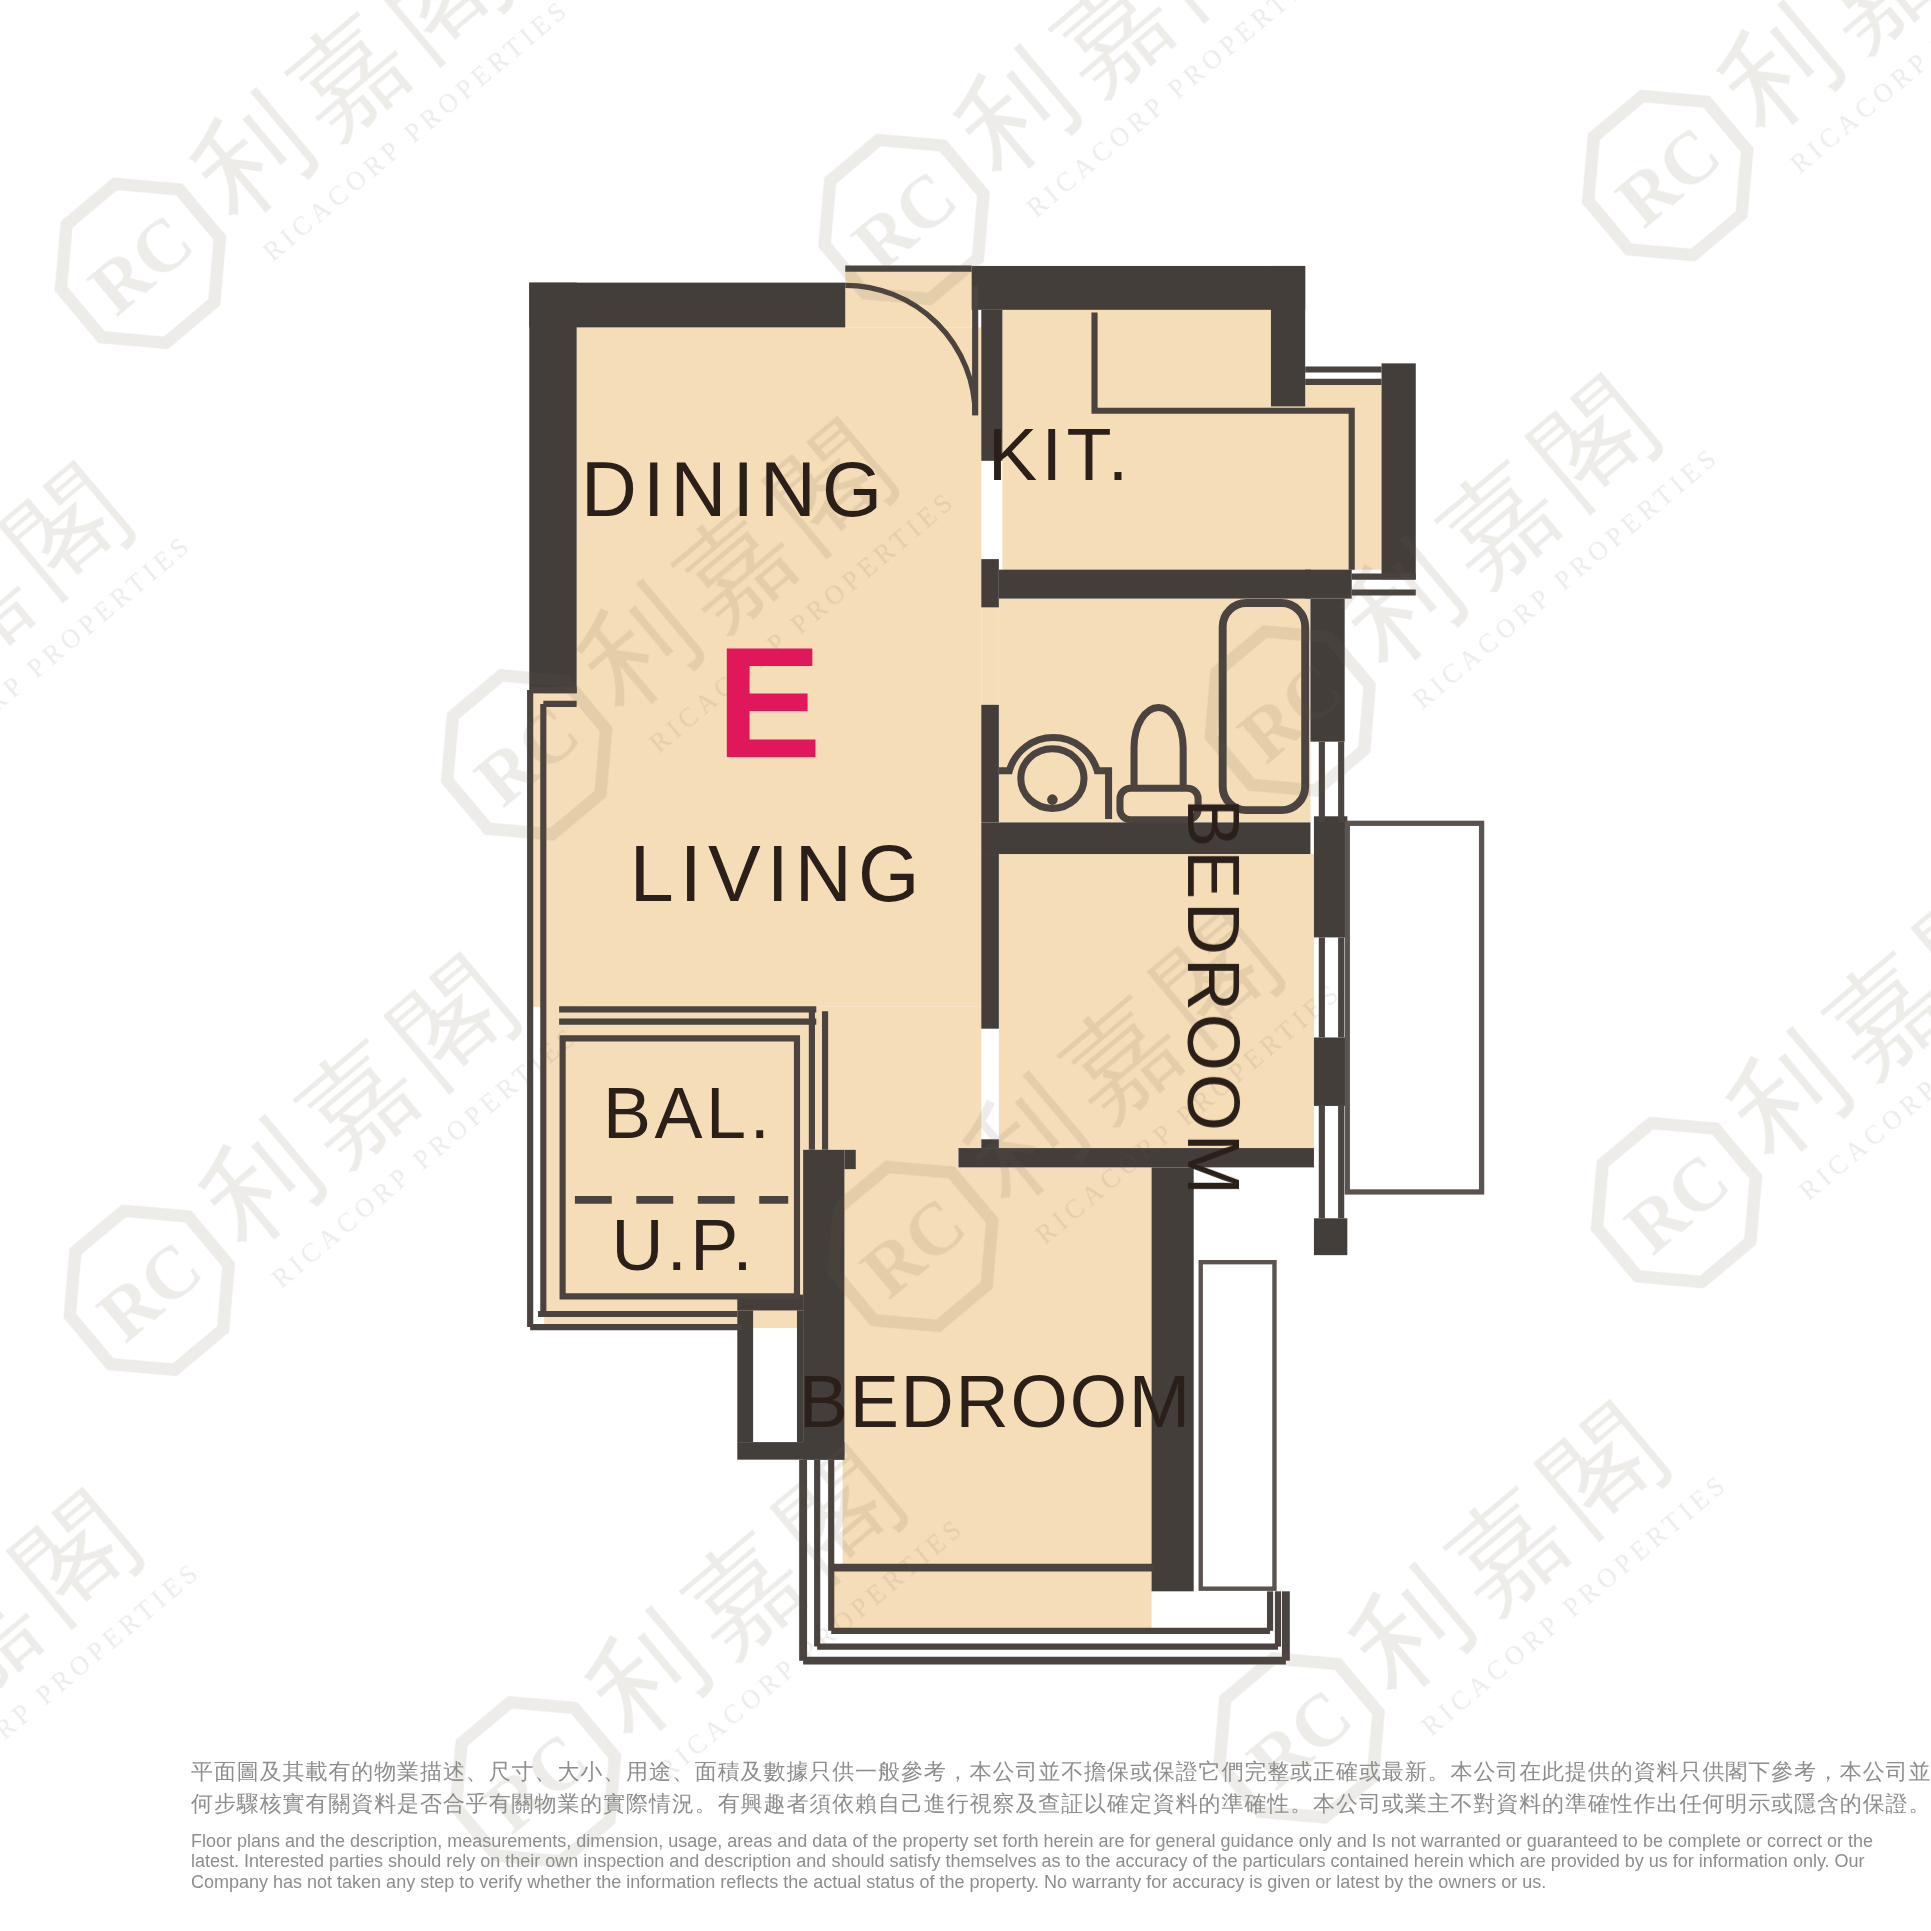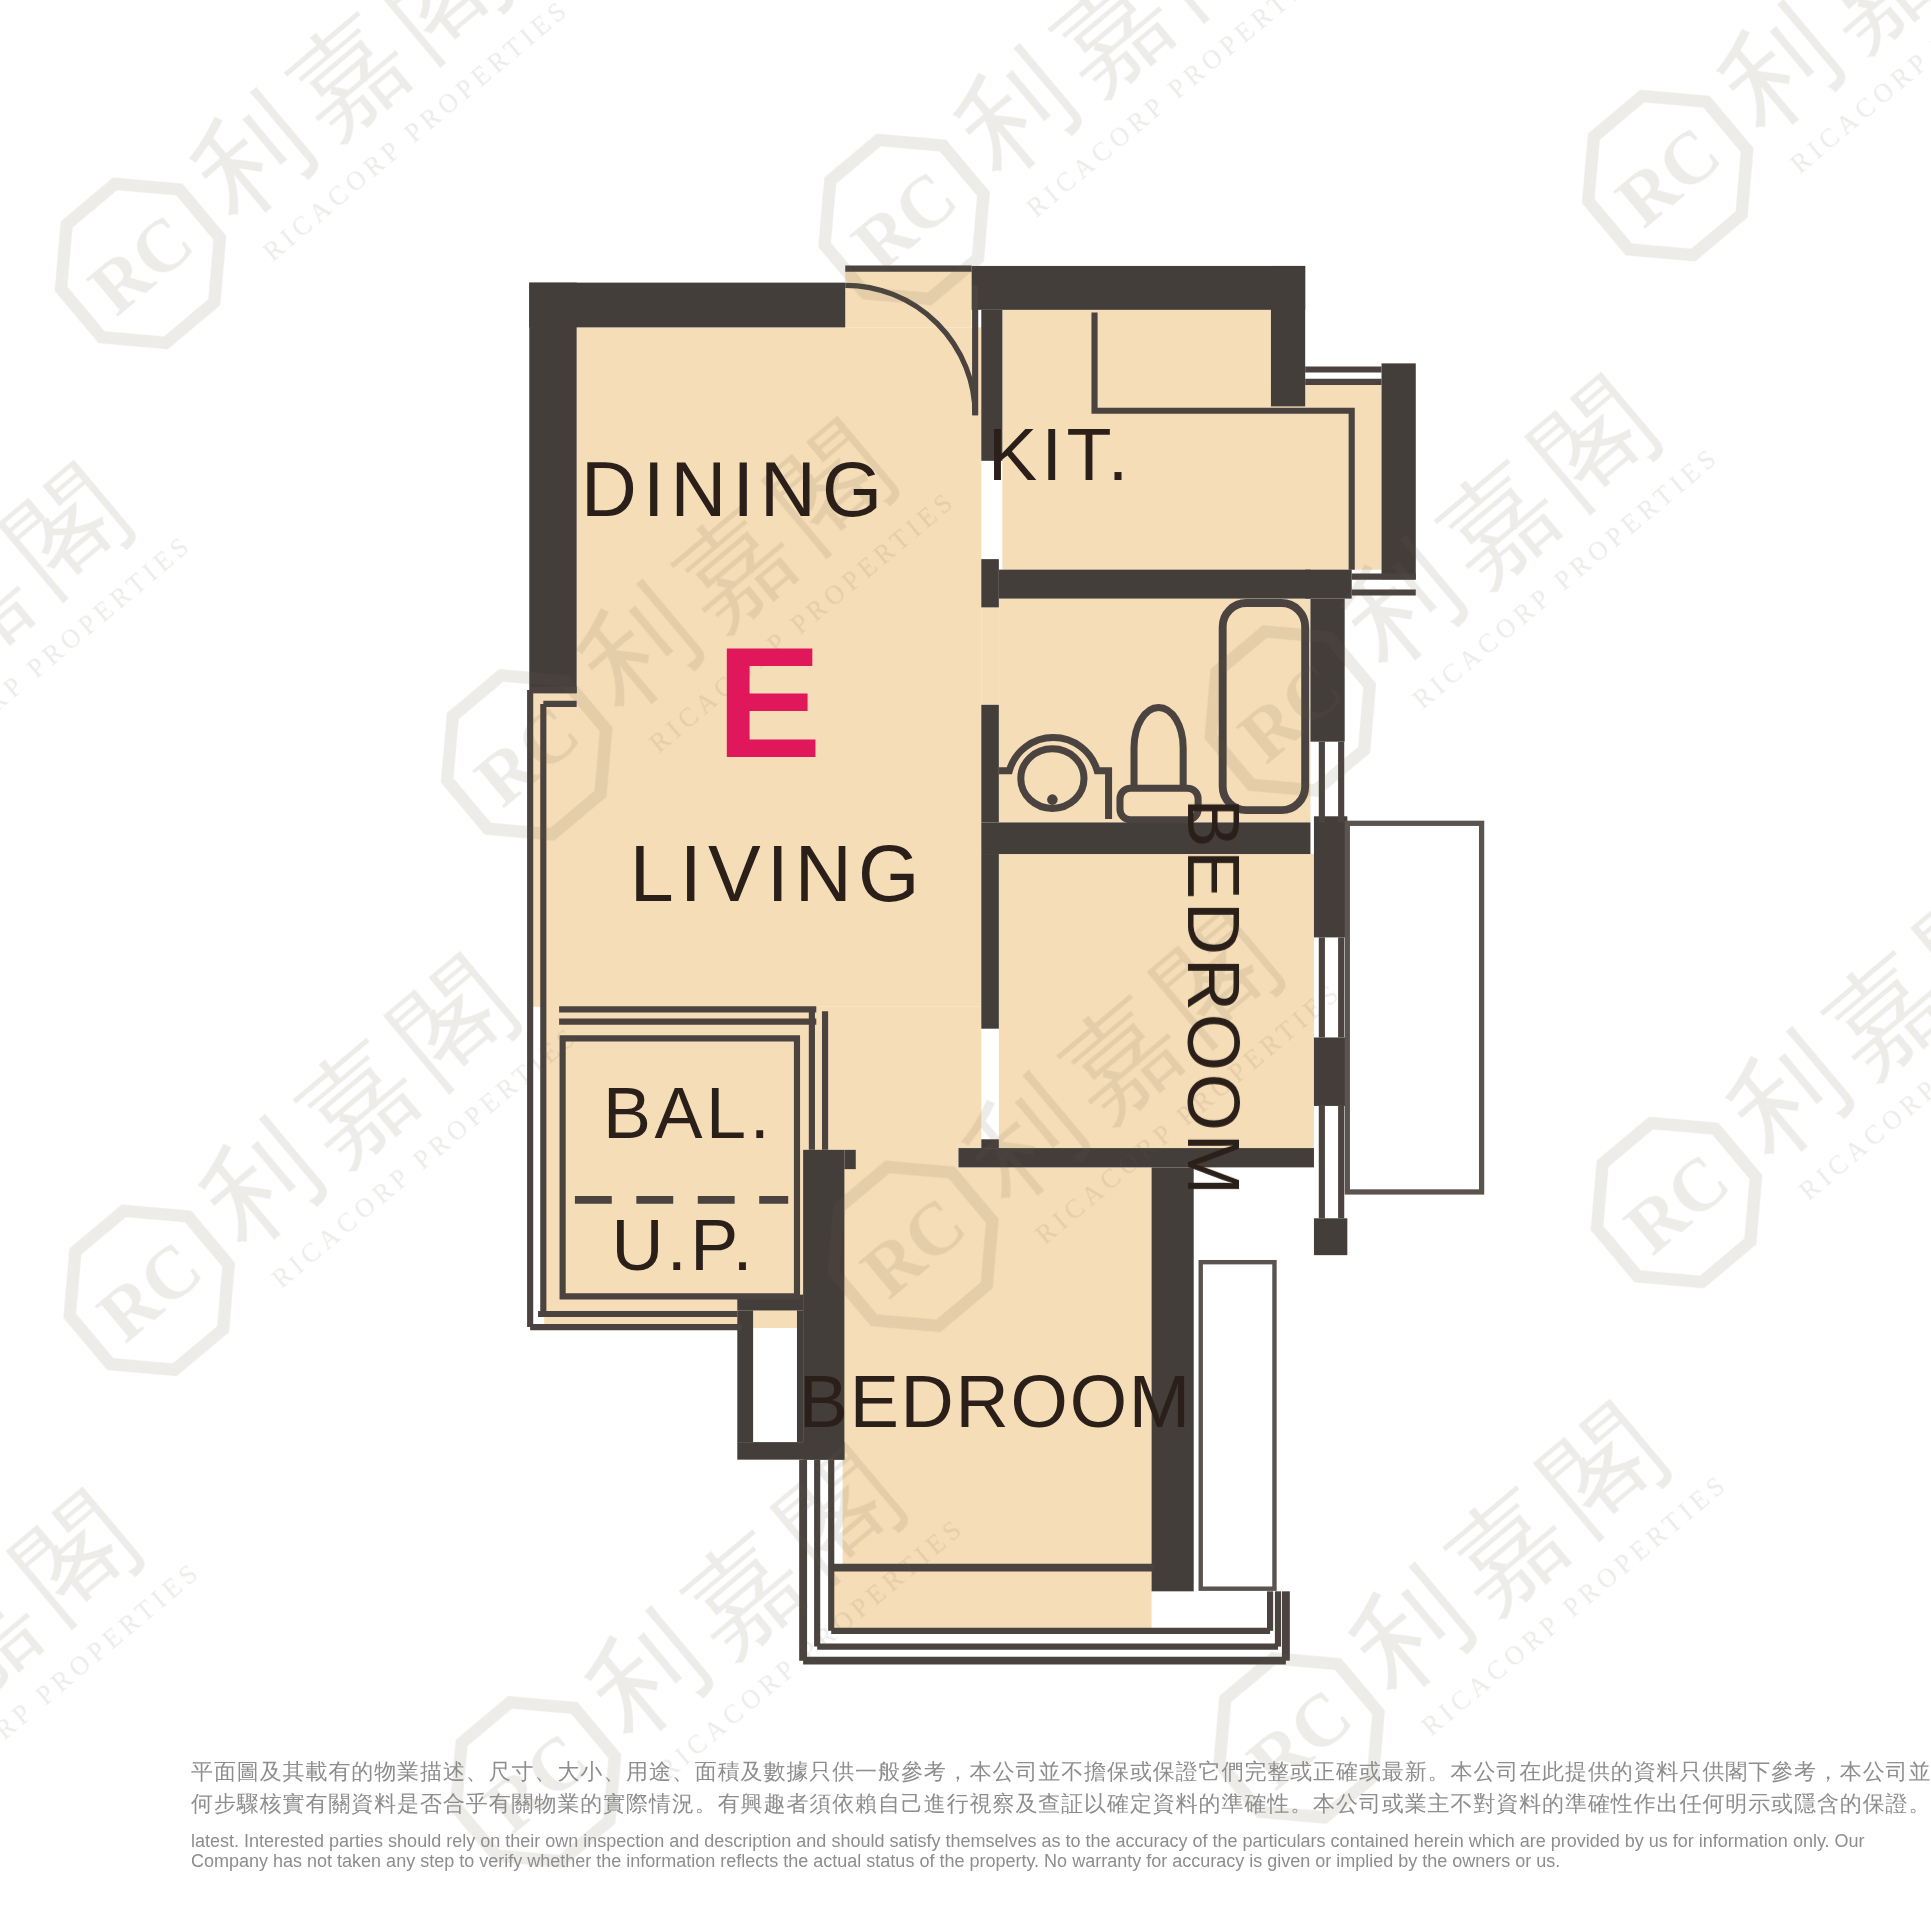--- a/index.html
+++ b/index.html
@@ -162,17 +162,18 @@
     <text x="1134" y="1626" text-anchor="middle" font-size="84" letter-spacing="2">BEDROOM</text>
   </g>
 </svg>
 
 <div id="disclaimer">
   <div class="zh">
     <p>平面圖及其載有的物業描述、尺寸、大小、用途、面積及數據只供一般參考，本公司並不擔保或保證它們完整或正確或最新。本公司在此提供的資料只供閣下參考，本公司並無採取任</p>
     <p>何步驟核實有關資料是否合乎有關物業的實際情況。有興趣者須依賴自己進行視察及查証以確定資料的準確性。本公司或業主不對資料的準確性作出任何明示或隱含的保證。</p>
   </div>
   <div class="en">
+    <p>Floor plans and the description, measurements, dimension, usage, areas and data of the property set forth herein are for general guidance only and Is not warranted or guaranteed to be complete or correct or the</p>
     <p>latest. Interested parties should rely on their own inspection and description and should satisfy themselves as to the accuracy of the particulars contained herein which are provided by us for information only.  Our</p>
-    <p>Company has not taken any step to verify whether the information reflects the actual status of the property.  No warranty for accuracy is given or implied by the owners or us.</p>
+    <p>Company has not taken any step to verify whether the information reflects the actual status of the property.  No warranty for accuracy is given or latest by the owners or us.</p>
   </div>
 </div>
 
 
 </body></html>

